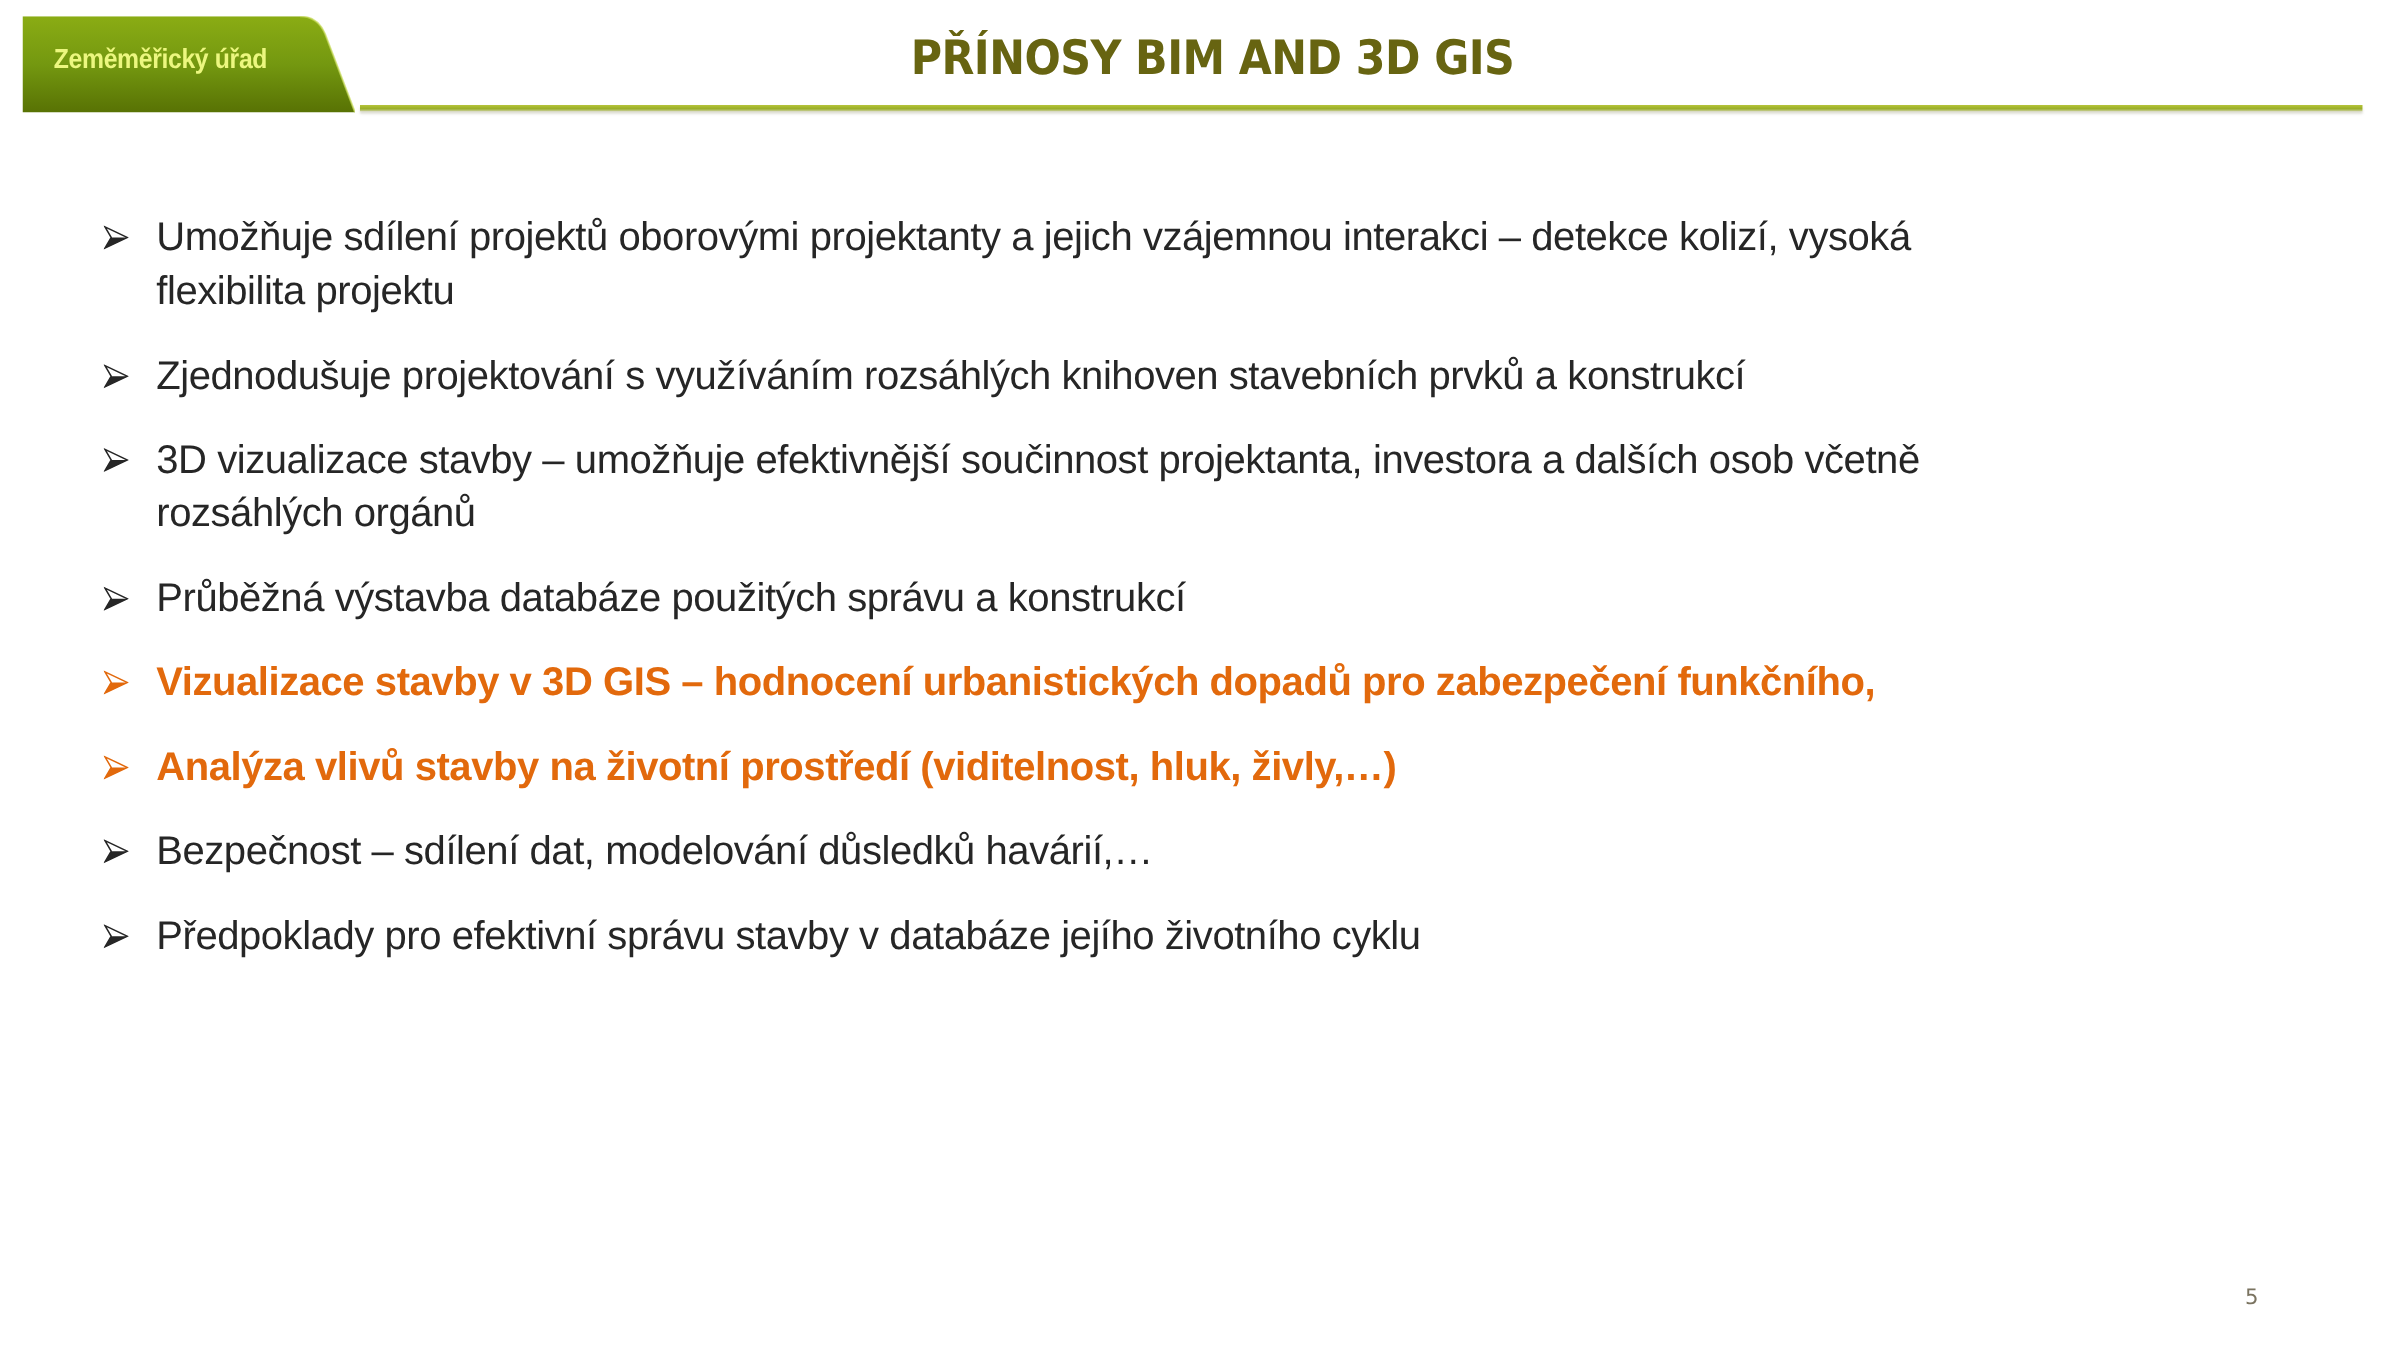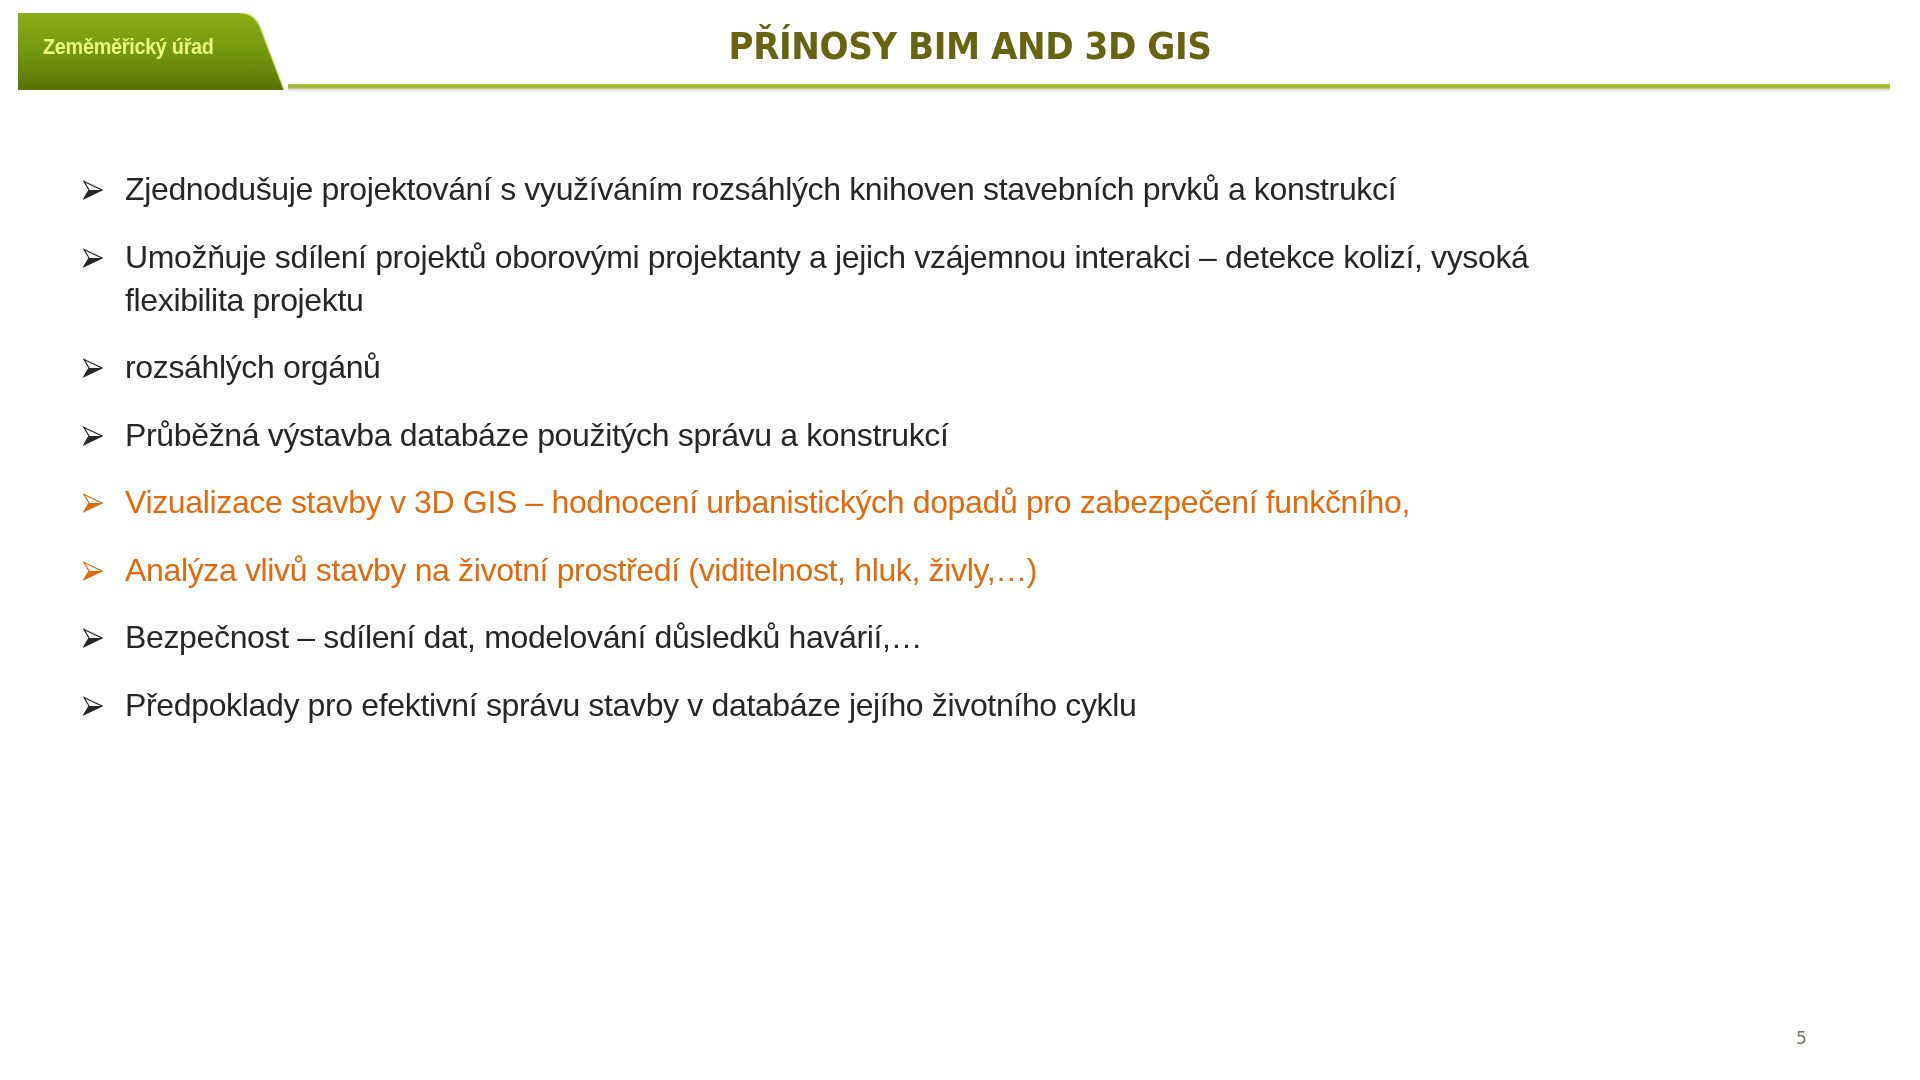--- a/index.html
+++ b/index.html
@@ -75,20 +75,21 @@
   .bullet-item {
     position: relative;
     padding-left: 42px;
     margin-bottom: 24.5px;
     font-size: 32px;
     line-height: 43px;
     color: #262626;
   }
   .bullet-item.highlight {
     color: #e2690c;
+    font-weight: bold;
   }
   .bullet-line {
     display: block;
     white-space: nowrap;
     letter-spacing: -0.35px;
   }
   .bullet-marker {
     position: absolute;
     left: 0;
     top: 12px;
@@ -125,35 +126,36 @@
 <div class="header-rule"></div>
 
 <div class="title">PŘÍNOSY BIM AND 3D GIS</div>
 
 <ul class="bullets" id="bullet-list">
     <li class="bullet-item">
     <svg class="bullet-marker" viewBox="0 0 20 20">
       <path d="M1,1.5 L19,10 L1,18.5 L6,10 Z" fill="#ffffff" stroke="#262626" stroke-width="1.2" stroke-linejoin="miter"></path>
       <path d="M1,18.5 L19,10 L6,10 Z" class="bullet-fill" fill="#262626"></path>
     </svg>
-  <span class="bullet-line">Zjednodušuje projektování s využíváním rozsáhlých knihoven stavebních prvků a konstrukcí</span>
-    </li>
-    <li class="bullet-item">
-    <svg class="bullet-marker" viewBox="0 0 20 20">
-      <path d="M1,1.5 L19,10 L1,18.5 L6,10 Z" fill="#ffffff" stroke="#262626" stroke-width="1.2" stroke-linejoin="miter"></path>
-      <path d="M1,18.5 L19,10 L6,10 Z" class="bullet-fill" fill="#262626"></path>
-    </svg>
   <span class="bullet-line">Umožňuje sdílení projektů oborovými projektanty a jejich vzájemnou interakci – detekce kolizí, vysoká</span>
       <span class="bullet-line">flexibilita projektu</span>
     </li>
     <li class="bullet-item">
     <svg class="bullet-marker" viewBox="0 0 20 20">
       <path d="M1,1.5 L19,10 L1,18.5 L6,10 Z" fill="#ffffff" stroke="#262626" stroke-width="1.2" stroke-linejoin="miter"></path>
       <path d="M1,18.5 L19,10 L6,10 Z" class="bullet-fill" fill="#262626"></path>
     </svg>
+  <span class="bullet-line">Zjednodušuje projektování s využíváním rozsáhlých knihoven stavebních prvků a konstrukcí</span>
+    </li>
+    <li class="bullet-item">
+    <svg class="bullet-marker" viewBox="0 0 20 20">
+      <path d="M1,1.5 L19,10 L1,18.5 L6,10 Z" fill="#ffffff" stroke="#262626" stroke-width="1.2" stroke-linejoin="miter"></path>
+      <path d="M1,18.5 L19,10 L6,10 Z" class="bullet-fill" fill="#262626"></path>
+    </svg>
+  <span class="bullet-line">3D vizualizace stavby – umožňuje efektivnější součinnost projektanta, investora a dalších osob včetně</span>
       <span class="bullet-line">rozsáhlých orgánů</span>
     </li>
     <li class="bullet-item">
     <svg class="bullet-marker" viewBox="0 0 20 20">
       <path d="M1,1.5 L19,10 L1,18.5 L6,10 Z" fill="#ffffff" stroke="#262626" stroke-width="1.2" stroke-linejoin="miter"></path>
       <path d="M1,18.5 L19,10 L6,10 Z" class="bullet-fill" fill="#262626"></path>
     </svg>
   <span class="bullet-line">Průběžná výstavba databáze použitých správu a konstrukcí</span>
     </li>
     <li class="bullet-item highlight">

